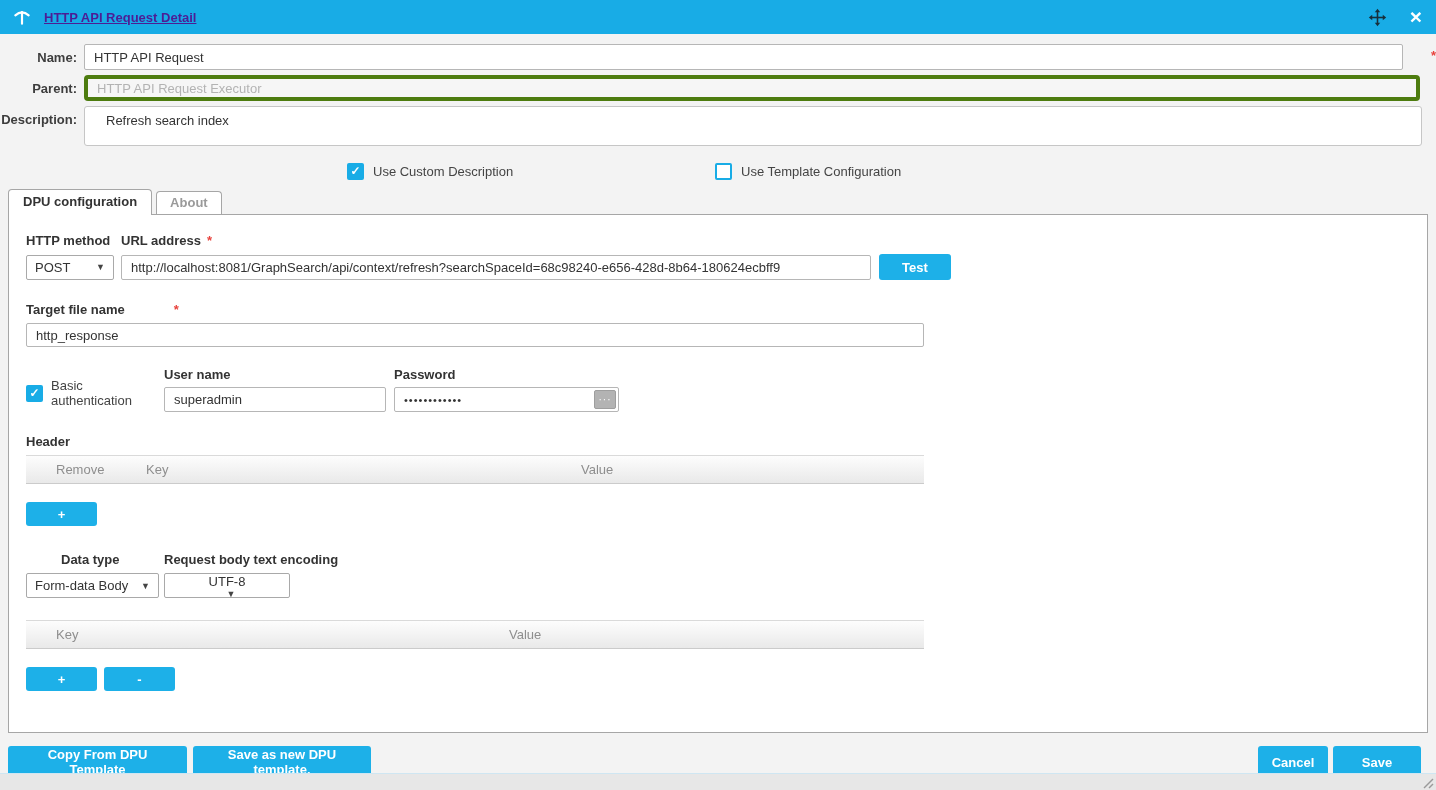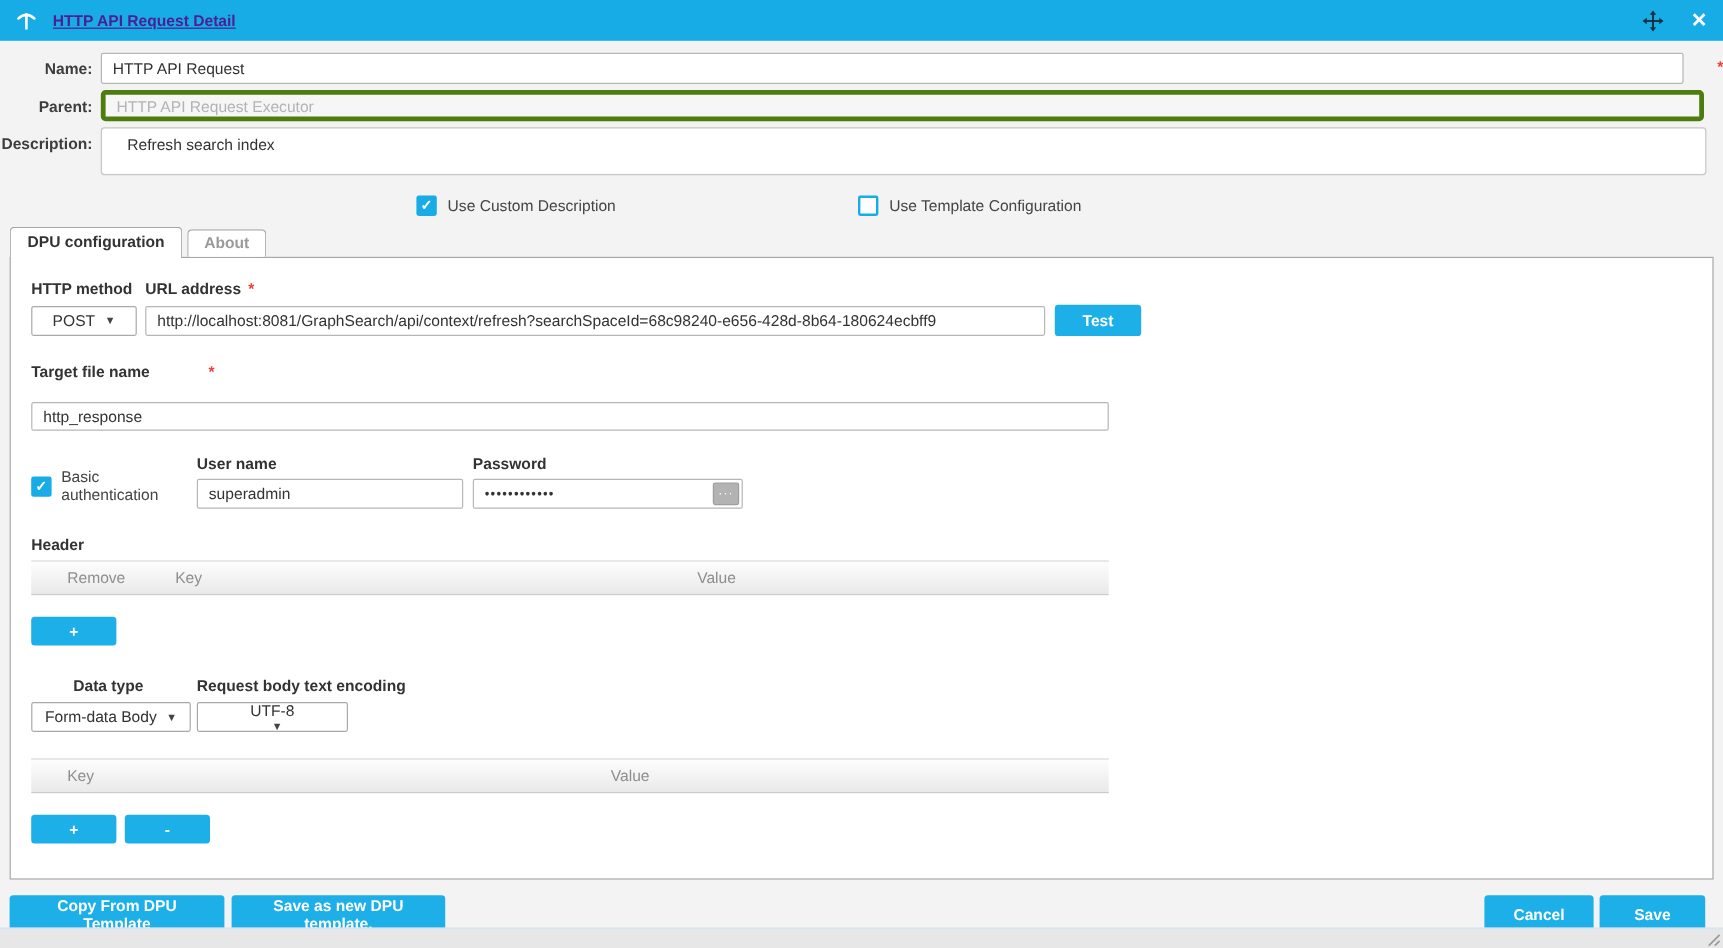--- a/index.html
+++ b/index.html
@@ -67,21 +67,21 @@
   .panel {
     margin:0 8px; border:1px solid #a6a6a6; background:#fff;
     height:519px; padding:18px 0 0 17px; position:relative; z-index:1;
   }
   .bold-label { font-weight:bold; color:#333; font-size:13px; }
   .label-row { display:flex; margin-bottom:6px; }
   .w-method { width:95px; }
   .ctl-row { display:flex; align-items:center; }
   .select {
     height:25px; border:1px solid #a9a9a9; border-radius:2px; background:#fff;
-    display:flex; align-items:center; justify-content:center;
+    display:flex; align-items:center; justify-content:space-between;
     padding:0 8px; cursor:pointer; color:#333;
   }
   .select .arrow { font-size:9px; color:#444; margin-left:8px; }
   .sel-method { width:88px; margin-right:7px; }
   .url-input { width:750px; height:25px; }
   .btn {
     background:#1db0e8; color:#fff; border:none; border-radius:3px;
     font-family:inherit; font-size:13px; font-weight:bold; cursor:pointer;
     display:flex; align-items:center; justify-content:center;
   }
@@ -119,21 +119,21 @@
   .btn-pair .btn { width:71px; height:24px; margin-top:0; }
   .w-datatype { width:138px;padding-left:35px; }
   .sel-datatype { width:133px; margin-right:5px; }
   .sel-encoding { width:126px;flex-direction:column; }
   
   .footer { margin:0 8px; padding-top:13px; display:flex; align-items:center; }
   .footer .btn { height:23px; padding:16px 16px; }
   .btn-copy { width:179px; margin-right:6px; }
   .btn-saveas { width:178px; }
   .footer-right { margin-left:auto; display:flex; gap:5px; padding-right:7px; }
-  .btn-cancel { width:91px; }
+  .btn-cancel { width:70px; }
   .btn-save { width:88px; }
   
   .bottom-strip {
     position:absolute; left:0; right:0; bottom:0; height:17px;
     background:#e7e7e7; border-top:1px solid #cfe6f2;
     display:flex; justify-content:flex-end; align-items:flex-end;
   }
   .resize-handle { width:14px; height:14px; margin:0 2px 1px 0; cursor:nwse-resize; }
 </style>
 </head>
@@ -212,21 +212,21 @@
   <div class="ctl-row">
     <div class="select sel-method">
       <span>POST</span>
       <span class="arrow">▼</span>
     </div>
     <input class="txt-input url-input" type="text" value="http://localhost:8081/GraphSearch/api/context/refresh?searchSpaceId=68c98240-e656-428d-8b64-180624ecbff9" style="">
     <button class="btn btn-test">Test</button>
   </div>
 
   <div class="section">
-    <div class="label-row" style="margin-bottom:12px;gap:43px;">
+    <div class="label-row" style="margin-bottom:0;gap:43px;">
       <span class="bold-label">Target file name</span>
       <span class="req" style="padding-top:0; margin-left:6px;">*</span>
     </div>
     <input class="txt-input target-input" type="text" value="http_response" style="">
   </div>
 
   <div class="auth-row">
     <div class="auth-cb">
       <span class="checkbox checked">✓</span>
       <span class="cb-label">Basic authentication</span>

